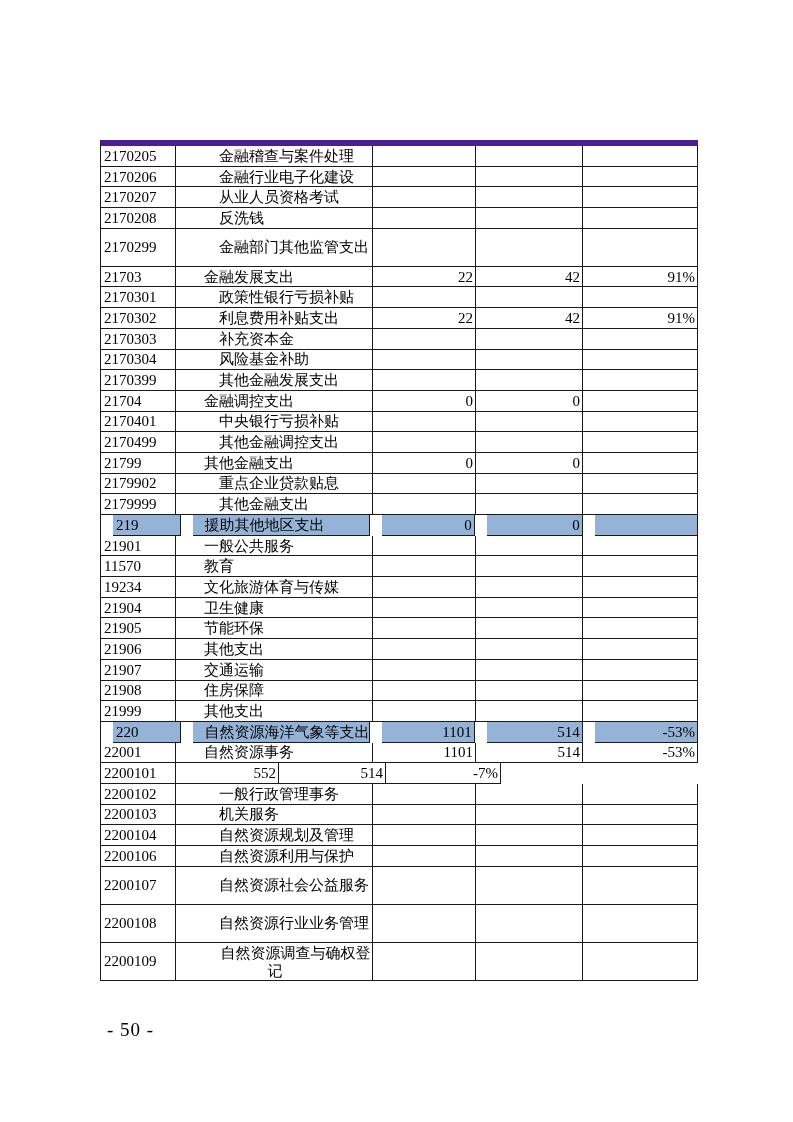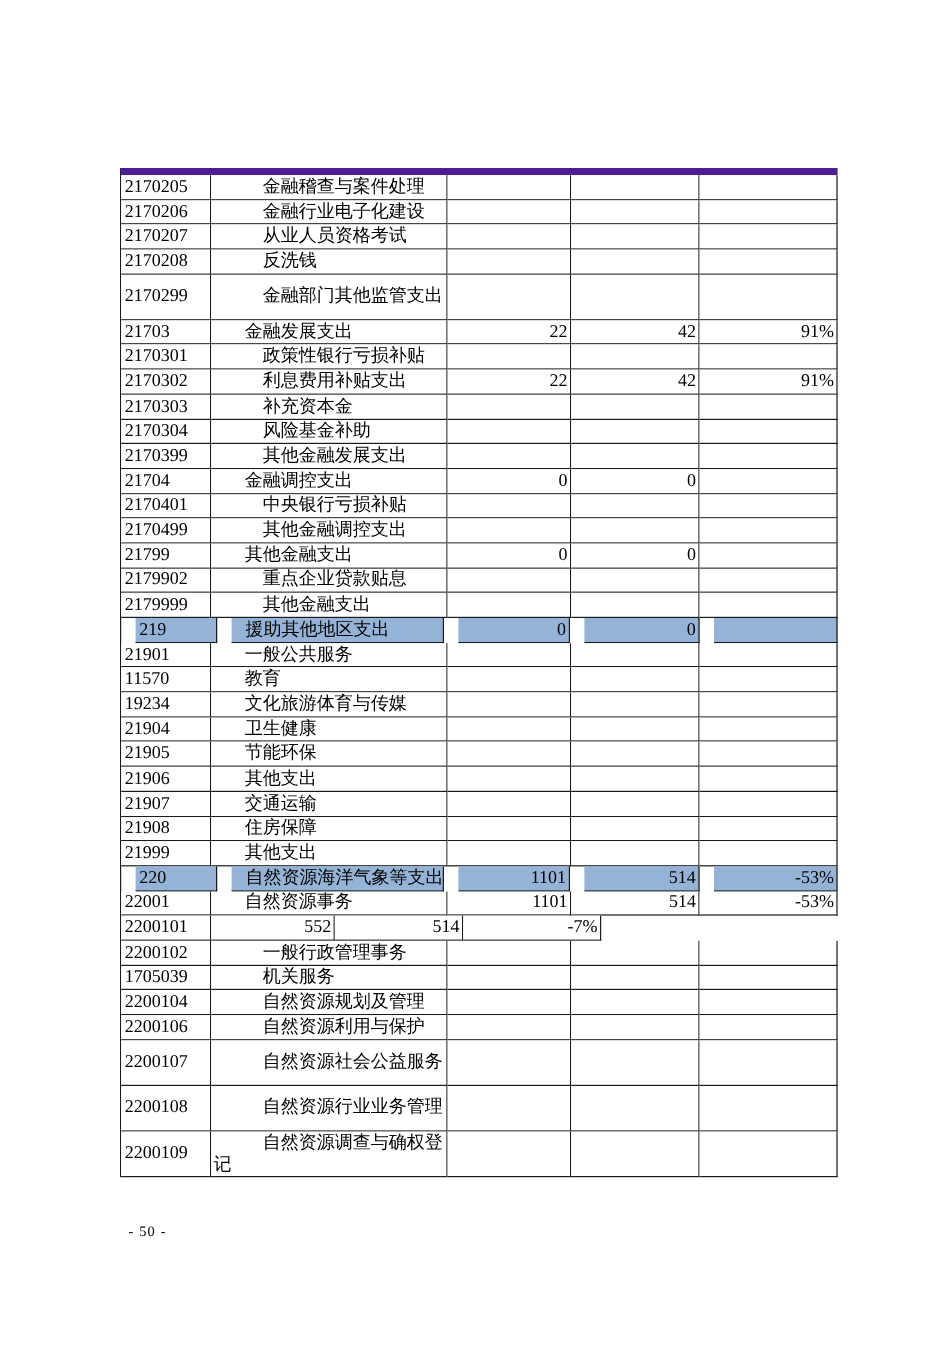--- a/index.html
+++ b/index.html
@@ -44,26 +44,26 @@
   .r.lvl1 .c-name{padding-left:12px;}
   .r.lvl2 .c-name{padding-left:28px;}
   .r.lvl3 .c-name{padding-left:43px;}
   .r.wrap .c-name{
     display:block;
     padding-left:2px;
     text-indent:41px;
     padding-top:1px;
     white-space:normal;
   }
-  .r .c-name{white-space:nowrap;}
+  .r .c-name{white-space:nowrap;text-align:center;}
   .r.tall .c-name{white-space:normal;}
   .footer{
     position:absolute;
     left:107px;top:1019px;
-    font-size:12px;
+    font-size:19px;
     letter-spacing:1px;
     text-align:center;
   }
 </style>
 </head>
 <body>
 
 <div class="page">
   <div class="budget-table" id="budget-table">
       <div class="r lvl3">
@@ -276,21 +276,21 @@
     <div class="cell c-pct">-7%</div>
   </div>
       <div class="r lvl3">
     <div class="cell c-code">2200102</div>
     <div class="cell c-name">一般行政管理事务</div>
     <div class="cell c-v1"></div>
     <div class="cell c-v2"></div>
     <div class="cell c-pct"></div>
   </div>
       <div class="r lvl3">
-    <div class="cell c-code">1705039</div>
+    <div class="cell c-code">2200103</div>
     <div class="cell c-name">机关服务</div>
     <div class="cell c-v1"></div>
     <div class="cell c-v2"></div>
     <div class="cell c-pct"></div>
   </div>
       <div class="r lvl3">
     <div class="cell c-code">2200104</div>
     <div class="cell c-name">自然资源规划及管理</div>
     <div class="cell c-v1"></div>
     <div class="cell c-v2"></div>

